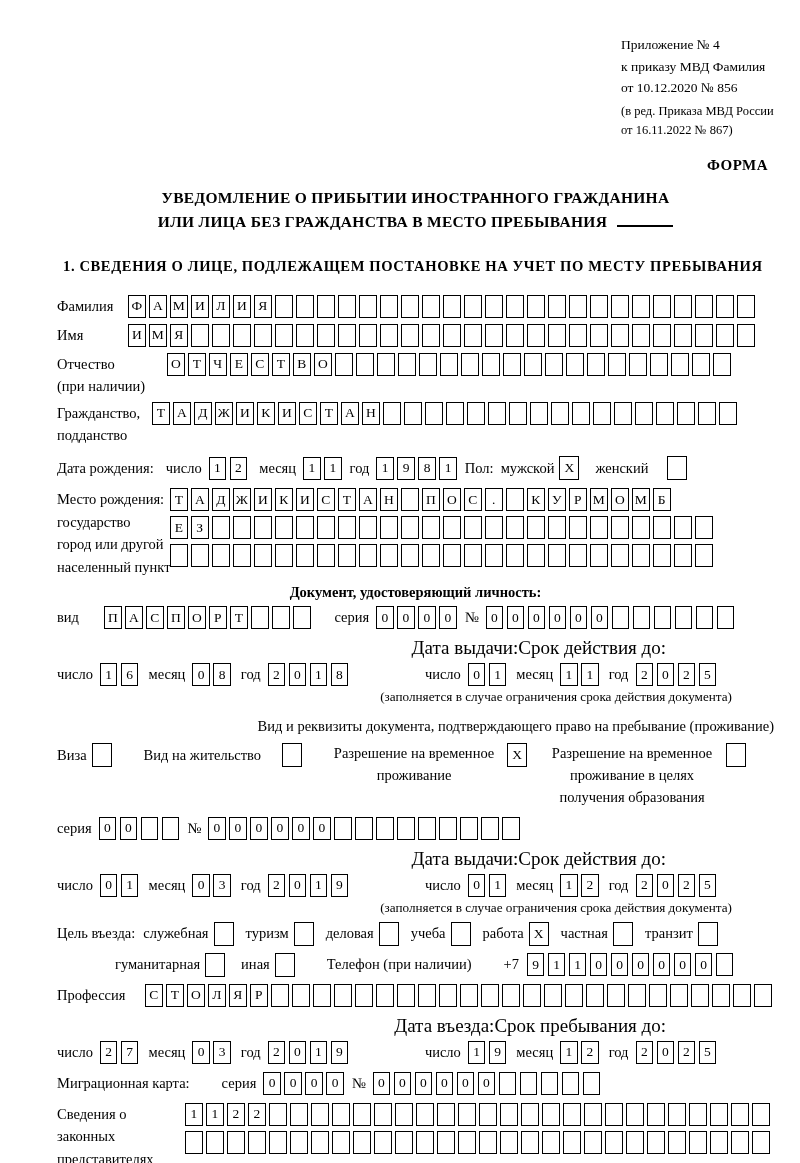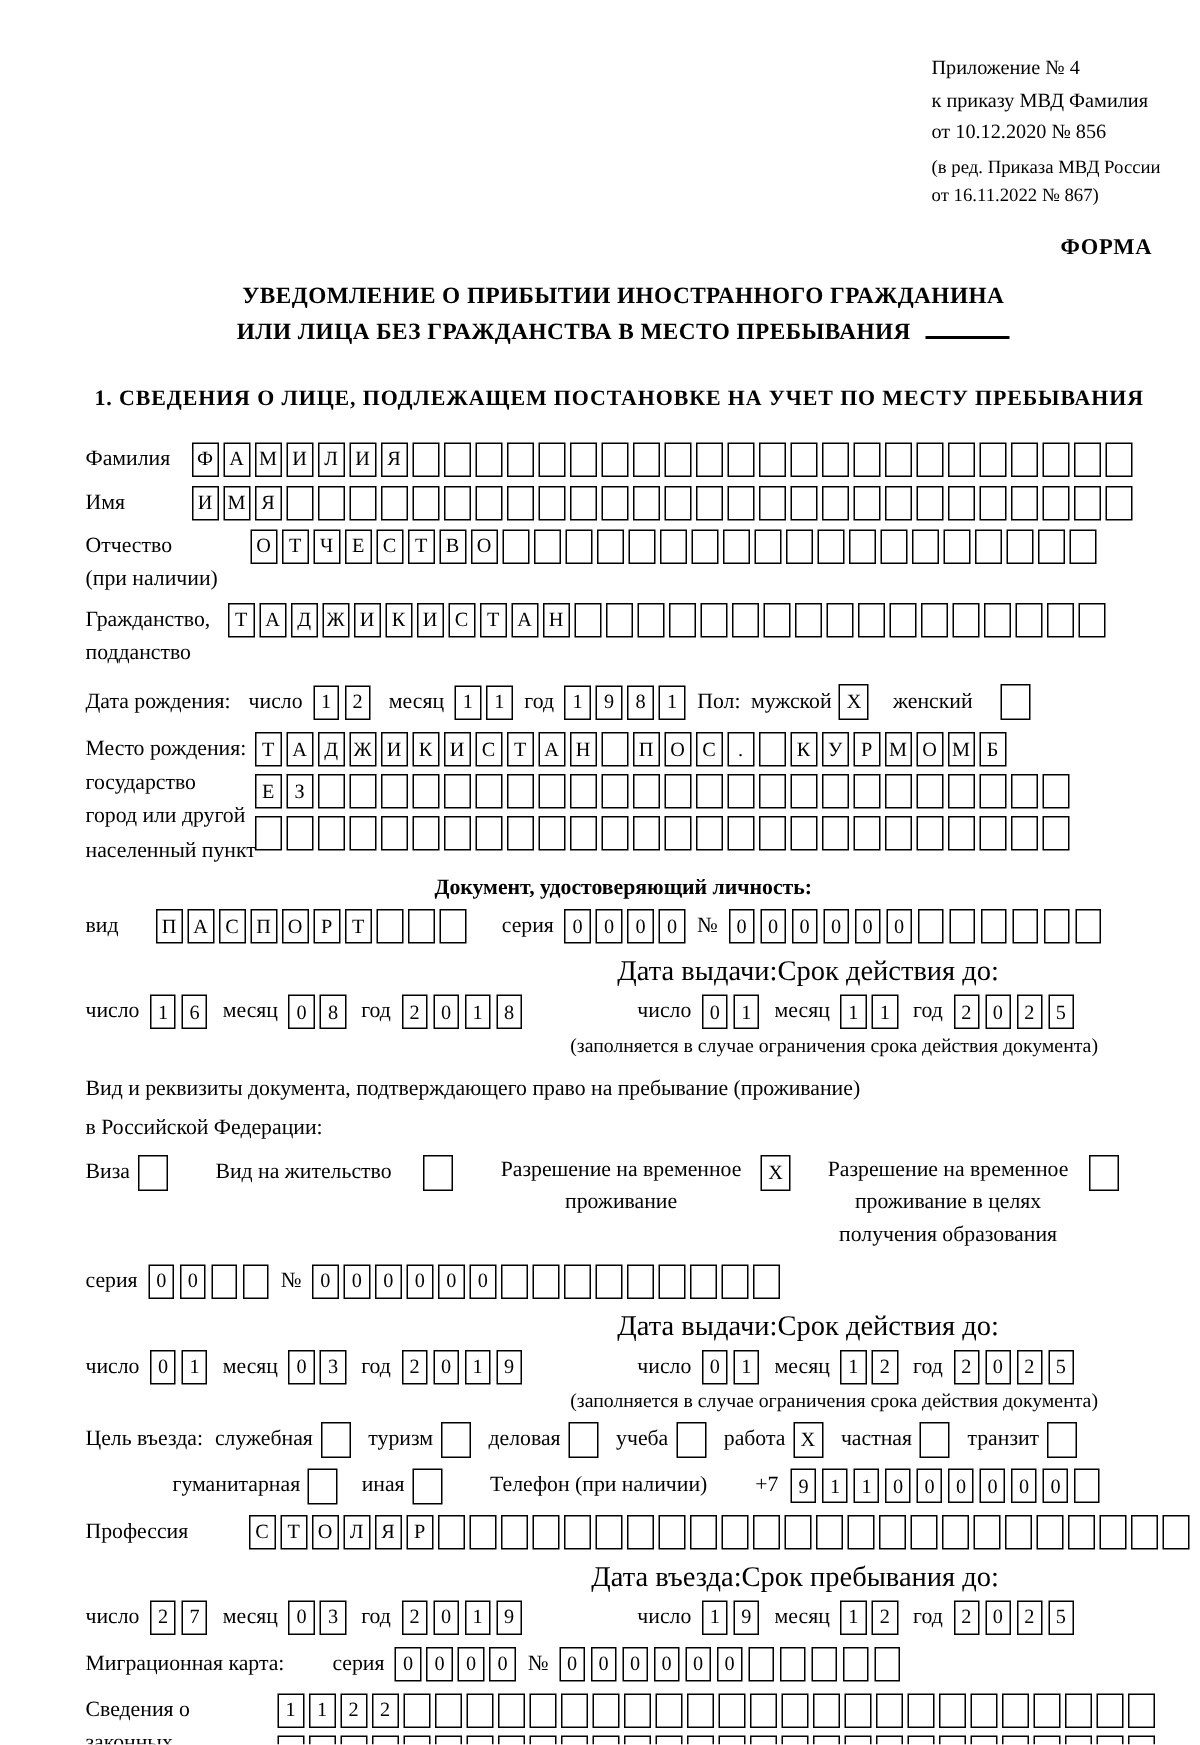--- a/index.html
+++ b/index.html
@@ -420,23 +420,22 @@
       <span class="cells">
           <span class="cell">2</span>
           <span class="cell">0</span>
           <span class="cell">2</span>
           <span class="cell">5</span>
         </span>
     </span>
   </div>
   <div class="note">(заполняется в случае ограничения срока действия документа)</div>
 
-  <div style="font-size:14.5px;margin-top:8px;line-height:1.8;">
+  <div style="font-size:14.5px;margin-top:8px;line-height:1.8;text-align:right;">
     <div>Вид и реквизиты документа, подтверждающего право на пребывание (проживание)</div>
-    <div>в Российской Федерации:</div>
   </div>
 
   <div class="row row-top" style="margin-top:4px;">
     <span class="opt">
       <span>Виза</span>
       <span class="cells">
           <span class="cell cbox"></span>
         </span>
     </span>
     <span class="gap32"></span>
@@ -624,21 +623,21 @@
         <span class="cell">0</span>
         <span class="cell">0</span>
         <span class="cell">0</span>
         <span class="cell">0</span>
         <span class="cell">0</span>
         <span class="cell">0</span>
         <span class="cell"></span>
       </span>
   </div>
 
-  <div class="row" style="margin-top:7px;gap:21px;">
+  <div class="row" style="margin-top:7px;">
     <span class="lbl" style="width:88px;">Профессия</span>
     <span class="cells">
         <span class="cell">С</span>
         <span class="cell">Т</span>
         <span class="cell">О</span>
         <span class="cell">Л</span>
         <span class="cell">Я</span>
         <span class="cell">Р</span>
         <span class="cell"></span>
         <span class="cell"></span>

